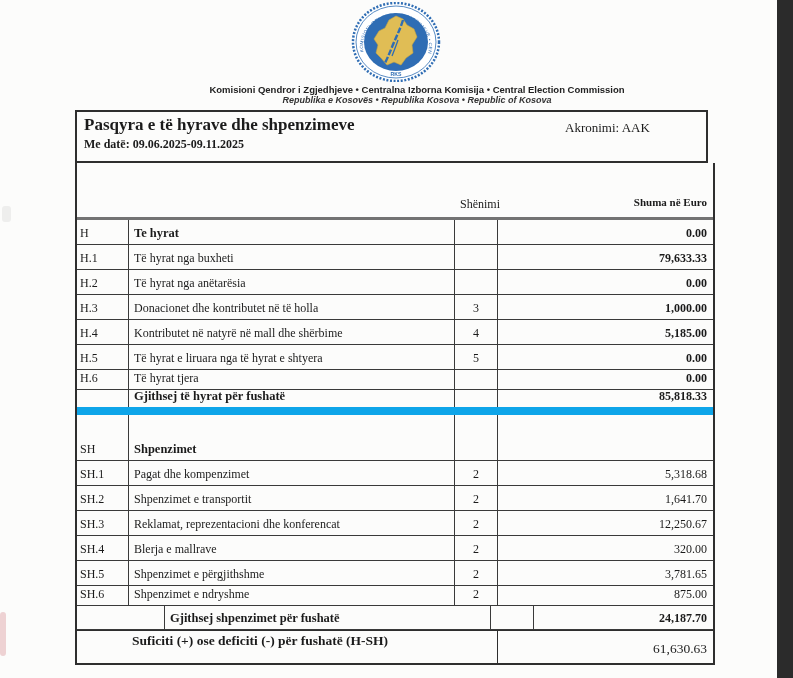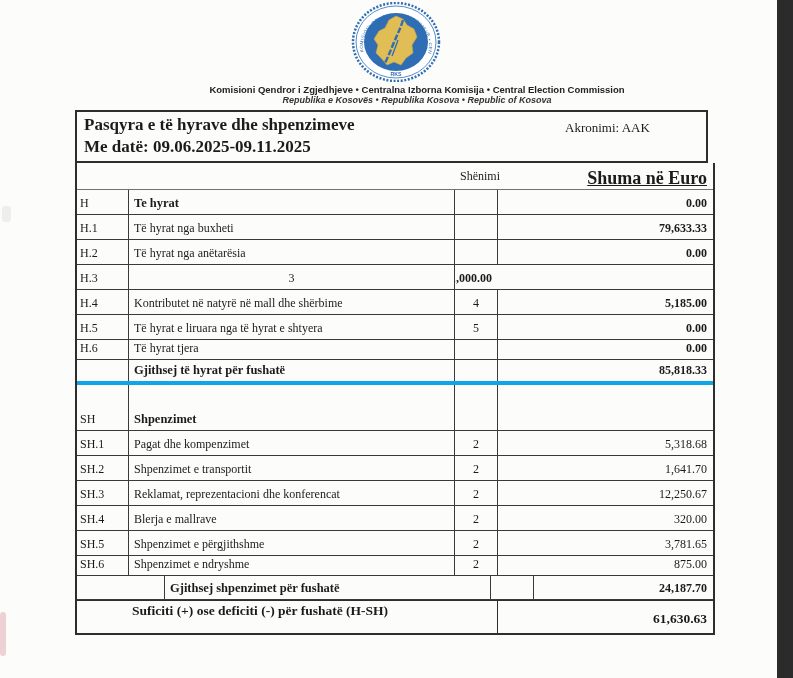--- a/index.html
+++ b/index.html
@@ -21,52 +21,52 @@
   
   .org-block { position:absolute; left:0; top:84px; width:778px; text-align:center;
     font-family:Liberation Sans, sans-serif; line-height:1.18;padding-left:28px; }
   .org-l1 { font-size:9.5px; font-weight:bold; color:#222; }
   .org-l2 { font-size:9px;  font-style:italic; font-weight:bold; color:#333; }
 
   
   .title-box { position:absolute; left:75px; top:110px; width:633px; height:53px;
     border:2px solid #2e2e2e; box-sizing:border-box; background:#fcfcfb; }
   .title-l1 { position:absolute; left:7px; top:3px;  font-size:17px; font-weight:bold; }
-  .title-l2 { position:absolute; left:7px; top:25px; font-size:17px; font-weight:bold; }
+  .title-l2 { position:absolute; left:7px; top:25px; font-size:12px; font-weight:bold; }
   .acronym  { position:absolute; left:488px; top:8px; font-size:13px; }
 
   
   .fin-table { position:absolute; left:75px; top:163px; width:640px;
     border:2px solid #2e2e2e; border-top:none; box-sizing:border-box; background:#fcfcfb; }
 
-  .labels-row { position:relative; height:26px; border-bottom:1px solid #737373; }
+  .labels-row { position:relative; height:26px; border-bottom:3px solid #737373;margin-top:28px; }
   .lbl-note { position:absolute; left:343px; top:6px; width:120px; text-align:center; font-size:12px; }
-  .lbl-amt  { position:absolute; right:6px;  top:5px; font-size:18px; font-weight:bold;text-decoration:underline; }
+  .lbl-amt  { position:absolute; right:6px;  top:5px; font-size:11px; font-weight:bold; }
 
   .row { display:grid; grid-template-columns:52px 326px 43px 1fr;
     border-bottom:1px solid #3a3a3a; box-sizing:border-box; }
   .row:last-of-type { border-bottom:none; }
   .cell { display:flex; align-items:flex-end; font-size:12px; padding:0 3px 3px 3px;
     box-sizing:border-box; overflow:hidden; white-space:nowrap; }
   .c-code { padding-left:3px; border-right:1px solid #3a3a3a; }
   .c-desc { padding-left:5px; border-right:1px solid #3a3a3a; }
   .c-note { justify-content:center; border-right:1px solid #3a3a3a; }
   .c-amt  { justify-content:flex-end; padding-right:6px; }
 
   .h25 { height:25px; } .h20 { height:20px; } .h24 { height:24px;padding-left:36px; } .h46 { height:46px; }
   .bold-desc .c-desc { font-weight:bold; font-size:12.5px; }
   .bold-amt  .c-amt  { font-weight:bold; }
-  .thick-bottom { border-bottom:4px solid #0ea5e9; }
+  .thick-bottom { border-bottom:8px solid #0ea5e9; }
 
   .summary-row { display:grid; grid-template-columns:421px 1fr; height:33px;
     border-top:1px solid #2e2e2e; box-sizing:border-box; }
   .summary-label { display:flex; align-items:flex-end; padding:0 0 14px 55px;
     font-size:13.5px; font-weight:bold; border-right:1.5px solid #2e2e2e; white-space:nowrap; }
   .summary-amt { display:flex; align-items:flex-end; justify-content:flex-end;
-    padding:0 6px 6px 0; font-size:13.5px; font-weight:bold; }
+    padding:0 6px 6px 0; font-size:13.5px; font-weight:normal; }
 </style>
 </head>
 <body>
 
 <div class="sheet">
 
   <div class="edge-strip"></div>
   <div class="smudge-pink"></div>
   <div class="smudge-gray"></div>
 
@@ -118,20 +118,21 @@
 
     <div class="row h25 bold-amt">
       <div class="cell c-code">H.2</div>
       <div class="cell c-desc">Të hyrat nga anëtarësia</div>
       <div class="cell c-note"></div>
       <div class="cell c-amt">0.00</div>
     </div>
 
     <div class="row h25 bold-amt">
       <div class="cell c-code">H.3</div>
+      <div class="cell c-desc">Donacionet dhe kontributet në të holla</div>
       <div class="cell c-note">3</div>
       <div class="cell c-amt">1,000.00</div>
     </div>
 
     <div class="row h25 bold-amt">
       <div class="cell c-code">H.4</div>
       <div class="cell c-desc">Kontributet në natyrë në mall dhe shërbime</div>
       <div class="cell c-note">4</div>
       <div class="cell c-amt">5,185.00</div>
     </div>

